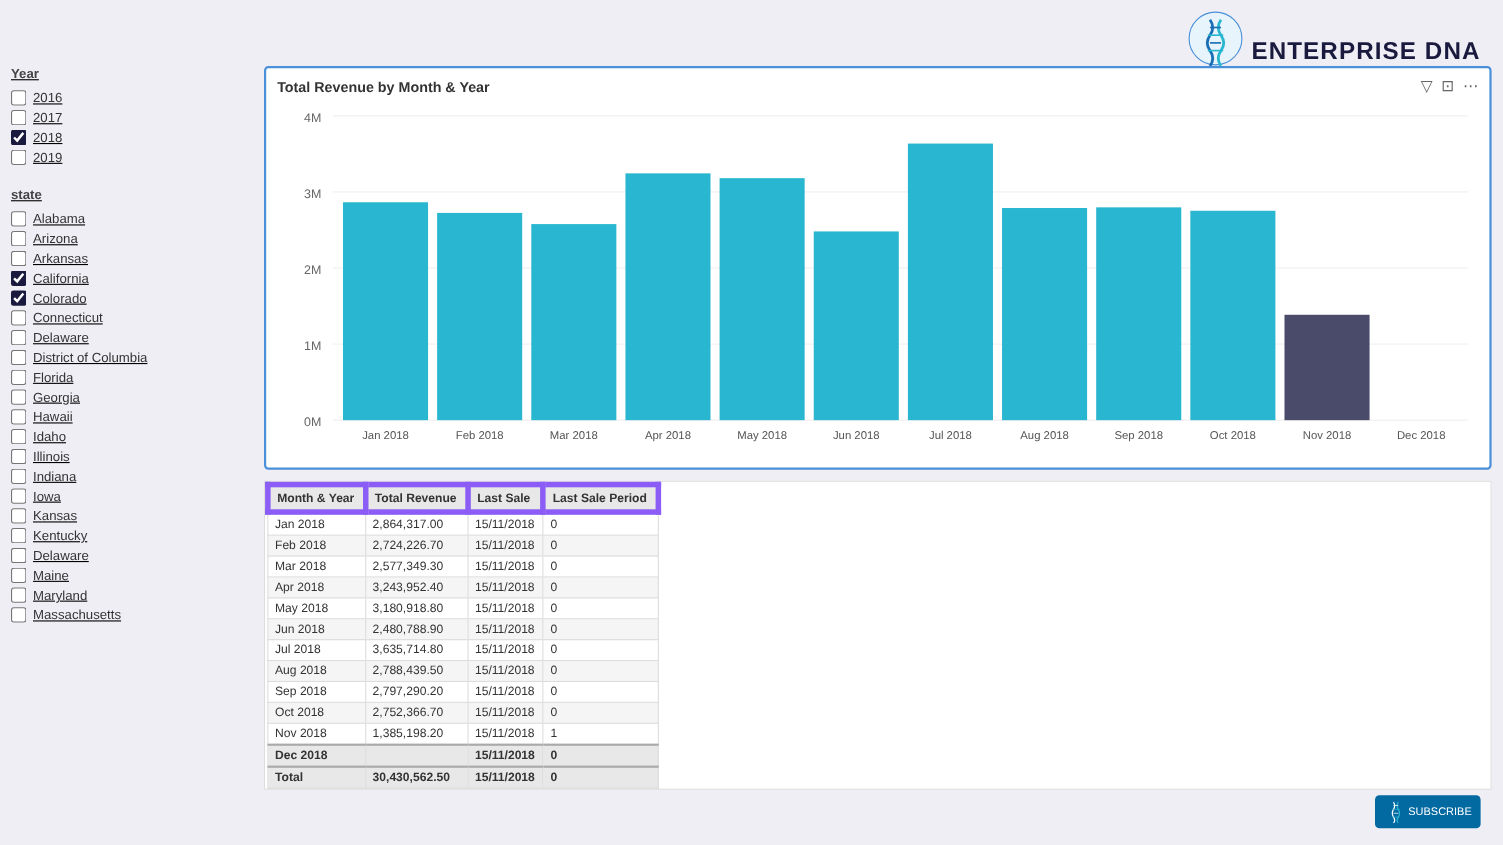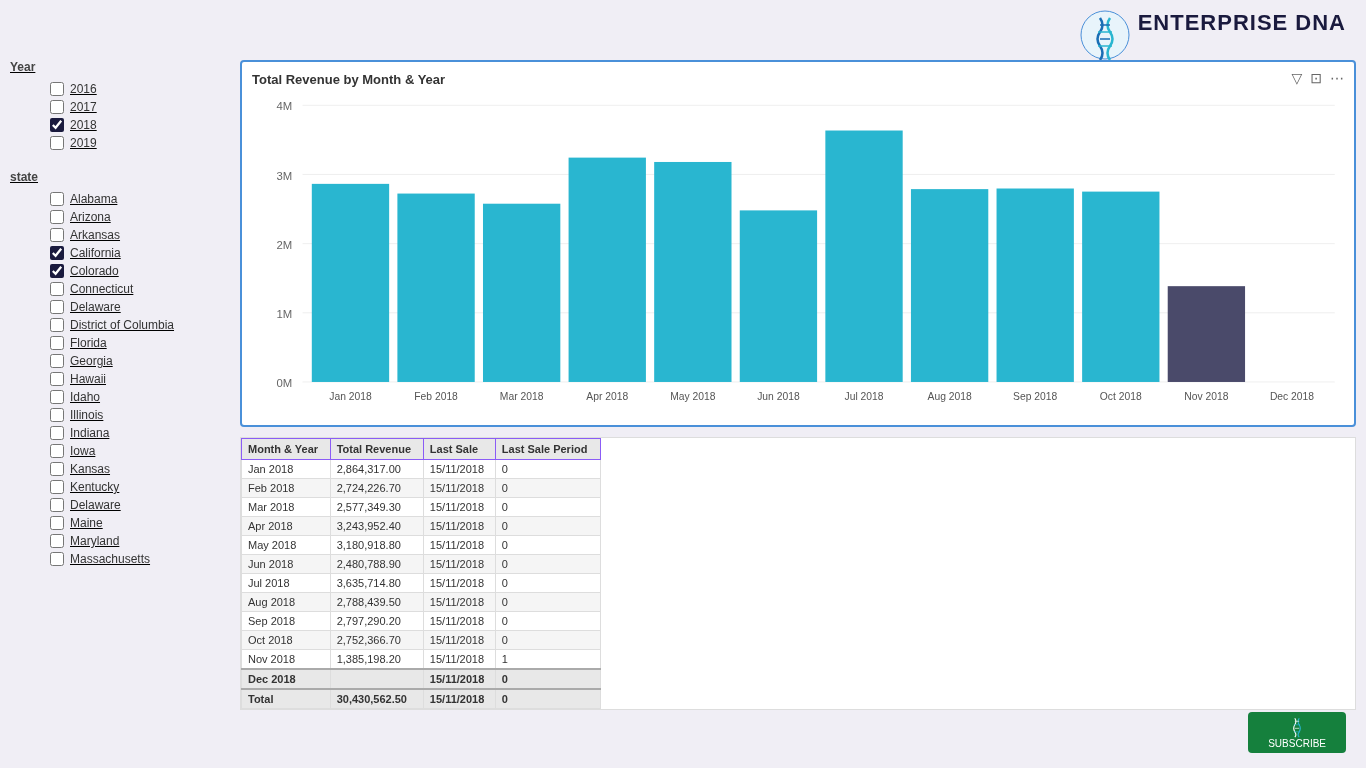--- a/index.html
+++ b/index.html
@@ -12,21 +12,21 @@
       overflow: hidden;
       position: relative;
     }
 
     
     .logo-area {
       position: absolute;
       top: 10px;
       right: 20px;
       display: flex;
-      align-items: flex-start;
+      align-items: flex-end;
       gap: 8px;
     }
     .logo-icon {
       width: 50px;
       height: 50px;
     }
     .logo-text {
       font-size: 22px;
       font-weight: 700;
       color: #1a1a3e;
@@ -51,21 +51,20 @@
       color: #444;
       margin-bottom: 8px;
       font-weight: 600;
     }
     .filter-item {
       display: flex;
       align-items: center;
       gap: 6px;
       margin-bottom: 4px;
       cursor: pointer;
-      margin-left: 40px;
     }
     .filter-item input[type="checkbox"] {
       width: 14px;
       height: 14px;
       cursor: pointer;
       accent-color: #1a1a3e;
     }
     .filter-item label {
       font-size: 12px;
       color: #333;
@@ -122,21 +121,21 @@
       background: white;
       border: 1px solid #ddd;
     }
     .data-table {
       width: 360px;
       border-collapse: collapse;
       font-size: 11px;
     }
     .data-table th {
       background: #e8e8e8;
-      border: 1px solid #8b5cf6;
+      border: 5px solid #8b5cf6;
       padding: 4px 6px;
       text-align: left;
       font-weight: 600;
       color: #333;
       margin-top: 48px;
     }
     .data-table td {
       border: 1px solid #ddd;
       padding: 3px 6px;
       color: #333;
@@ -154,27 +153,27 @@
     }
     .data-table td.center {
       text-align: left;
     }
 
     
     .subscribe-btn {
       position: absolute;
       bottom: 15px;
       right: 20px;
-      background: #15803d;
+      background: #0369a1;
       color: white;
       border-radius: 4px;
-      padding: 4px 20px;
+      padding: 4px 8px;
       font-size: 10px;
       display: flex;
-      flex-direction: column;
+      flex-direction: row;
       align-items: center;
       cursor: pointer;
     }
   </style>
 </head>
 <body>
 
 <div class="logo-area">
   <svg class="logo-icon" viewBox="0 0 50 50" xmlns="http://www.w3.org/2000/svg">
     <circle cx="25" cy="25" r="24" fill="#e8f4fb" stroke="#4a90d9" stroke-width="1"></circle>

